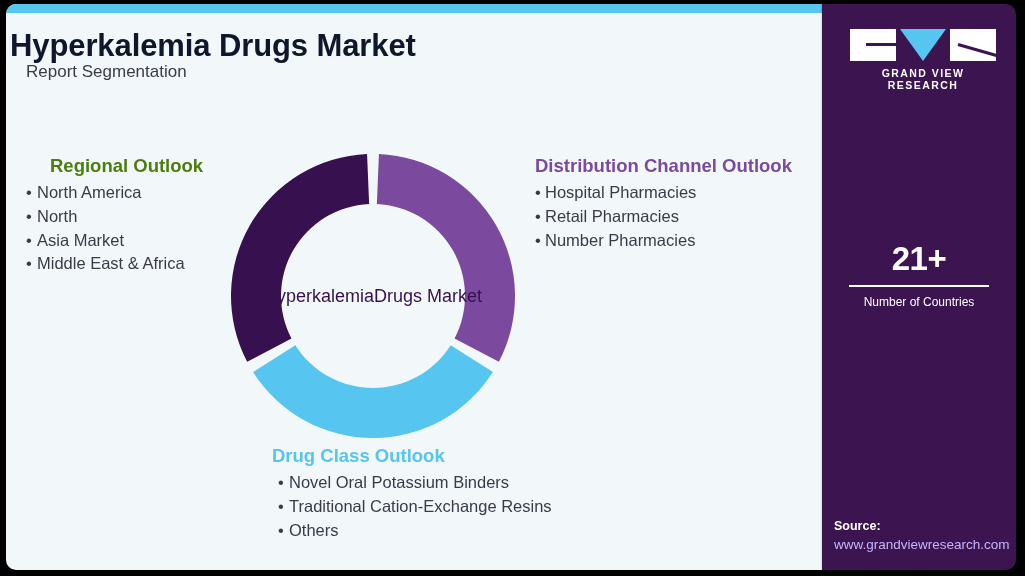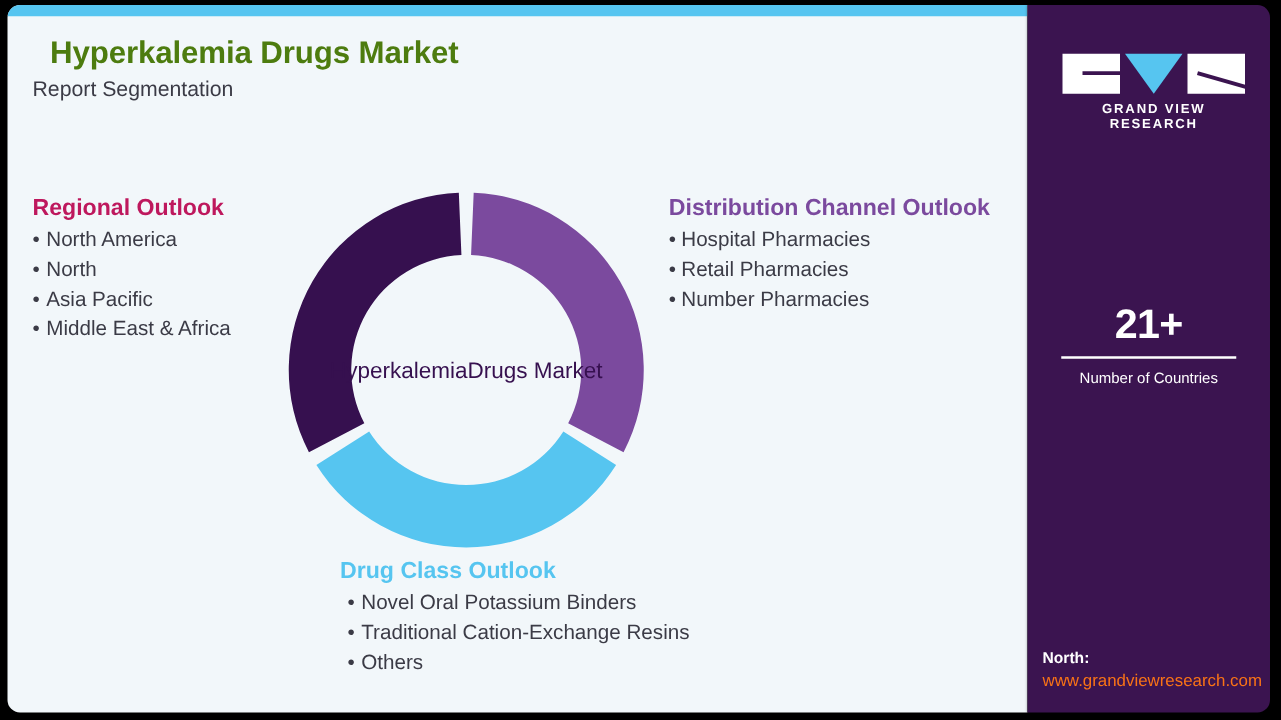--- a/index.html
+++ b/index.html
@@ -36,25 +36,25 @@
     position: absolute;
     left: 0;
     top: 0;
     width: 816px;
     height: 9px;
     background: #56c5f0;
   }
 
   #page-title {
     position: absolute;
-    left: 34px;
+    left: 4px;
     top: 24px;
-    font-size: 25px;
-    font-weight: bold;
-    color: #4d7c0f;
+    font-size: 31px;
+    font-weight: bold;
+    color: #0f172a;
     letter-spacing: -0.1px;
   }
   #page-subtitle {
     position: absolute;
     left: 20px;
     top: 58px;
     font-size: 17px;
     color: #3b3b46;
   }
 
@@ -83,21 +83,21 @@
     content: "\2022";
     display: inline-block;
     width: 11px;
     color: #3b3b46;
   }
 
   #regional-outlook {
     left: 20px;
     top: 150px;
   }
-  #regional-outlook .outlook-heading { color: #be185d; }
+  #regional-outlook .outlook-heading { color: #4d7c0f; margin-left: 24px; }
 
   #distribution-outlook {
     left: 529px;
     top: 150px;
   }
   #distribution-outlook .outlook-heading { color: #7b4a9e; }
   #distribution-outlook .outlook-list li::before { width: 10px; }
 
   #drugclass-outlook {
     left: 266px;
@@ -145,21 +145,20 @@
     overflow: hidden;
   }
 
   
   #brand-logo {
     position: absolute;
     left: 28px;
     top: 25px;
     width: 146px;
     height: 56px;
-    margin-top: 14px;
   }
   #logo-mark {
     position: relative;
     width: 146px;
     height: 32px;
   }
   .logo-letter {
     position: absolute;
     top: 0;
     width: 46px;
@@ -245,21 +244,21 @@
     width: 182px;
   }
   #source-label {
     color: #ffffff;
     font-size: 12.5px;
     font-weight: bold;
     display: block;
     line-height: 1.5;
   }
   #source-url {
-    color: #f97316;
+    color: #c4b5fd;
     font-size: 13.5px;
     display: block;
     line-height: 1.35;
   }
 </style>
 </head>
 <body>
 
 <div id="canvas">
 
@@ -268,21 +267,21 @@
     <div id="top-accent-bar"></div>
 
     <div id="page-title">Hyperkalemia Drugs Market</div>
     <div id="page-subtitle">Report Segmentation</div>
 
     <div class="outlook-block" id="regional-outlook">
       <div class="outlook-heading">Regional Outlook</div>
       <ul class="outlook-list">
         <li>North America</li>
         <li>North</li>
-        <li>Asia Pacific</li>
+        <li>Asia Market</li>
         <li>Middle East &amp; Africa</li>
       </ul>
     </div>
 
     <div class="outlook-block" id="distribution-outlook">
       <div class="outlook-heading">Distribution Channel Outlook</div>
       <ul class="outlook-list">
         <li>Hospital Pharmacies</li>
         <li>Retail Pharmacies</li>
         <li>Number Pharmacies</li>
@@ -325,19 +324,19 @@
       <div id="logo-wordmark">GRAND VIEW RESEARCH</div>
     </div>
 
     <div id="stat-block">
       <span id="stat-value">21+</span>
       <div id="stat-divider"></div>
       <span class="stat-caption-line">Number of Countries</span>
     </div>
 
     <div id="source-block">
-      <span id="source-label">North:</span>
+      <span id="source-label">Source:</span>
       <span id="source-url">www.grandviewresearch.com</span>
     </div>
 
   </div>
 
 </div>
 
 </body></html>

